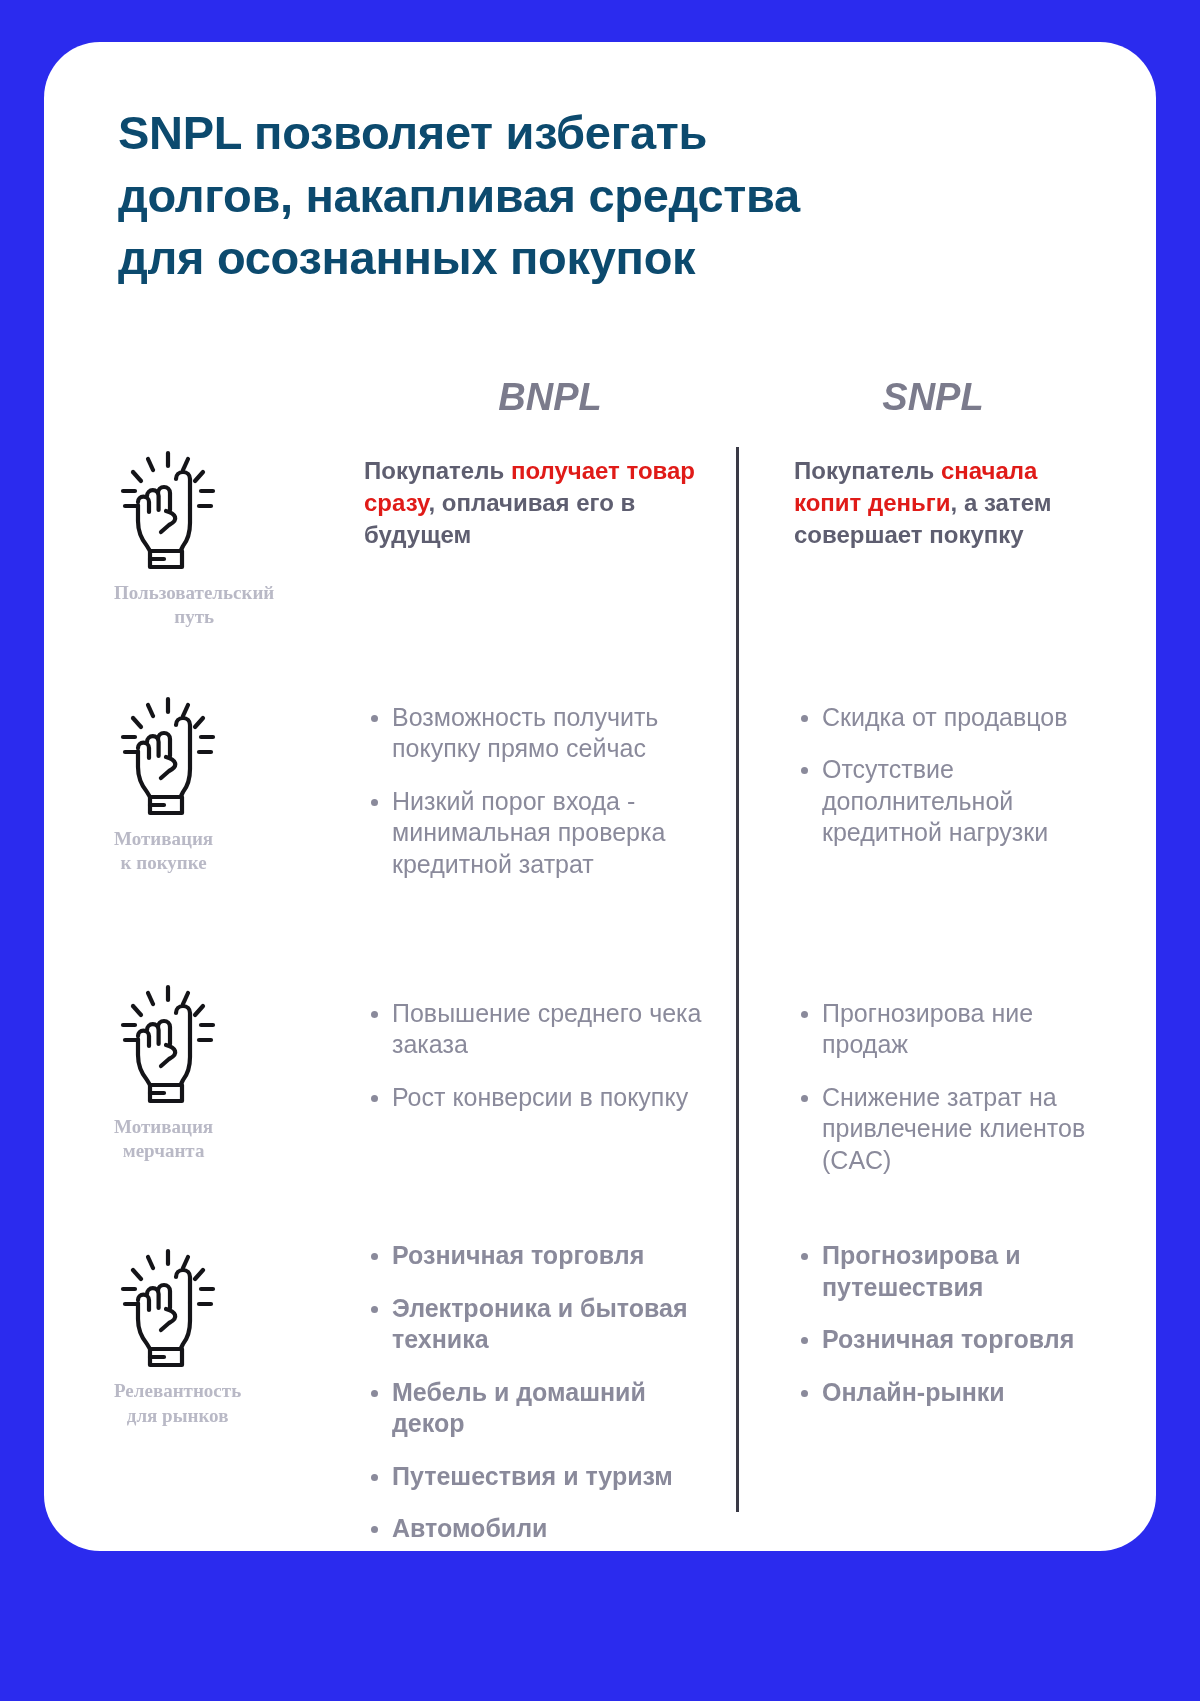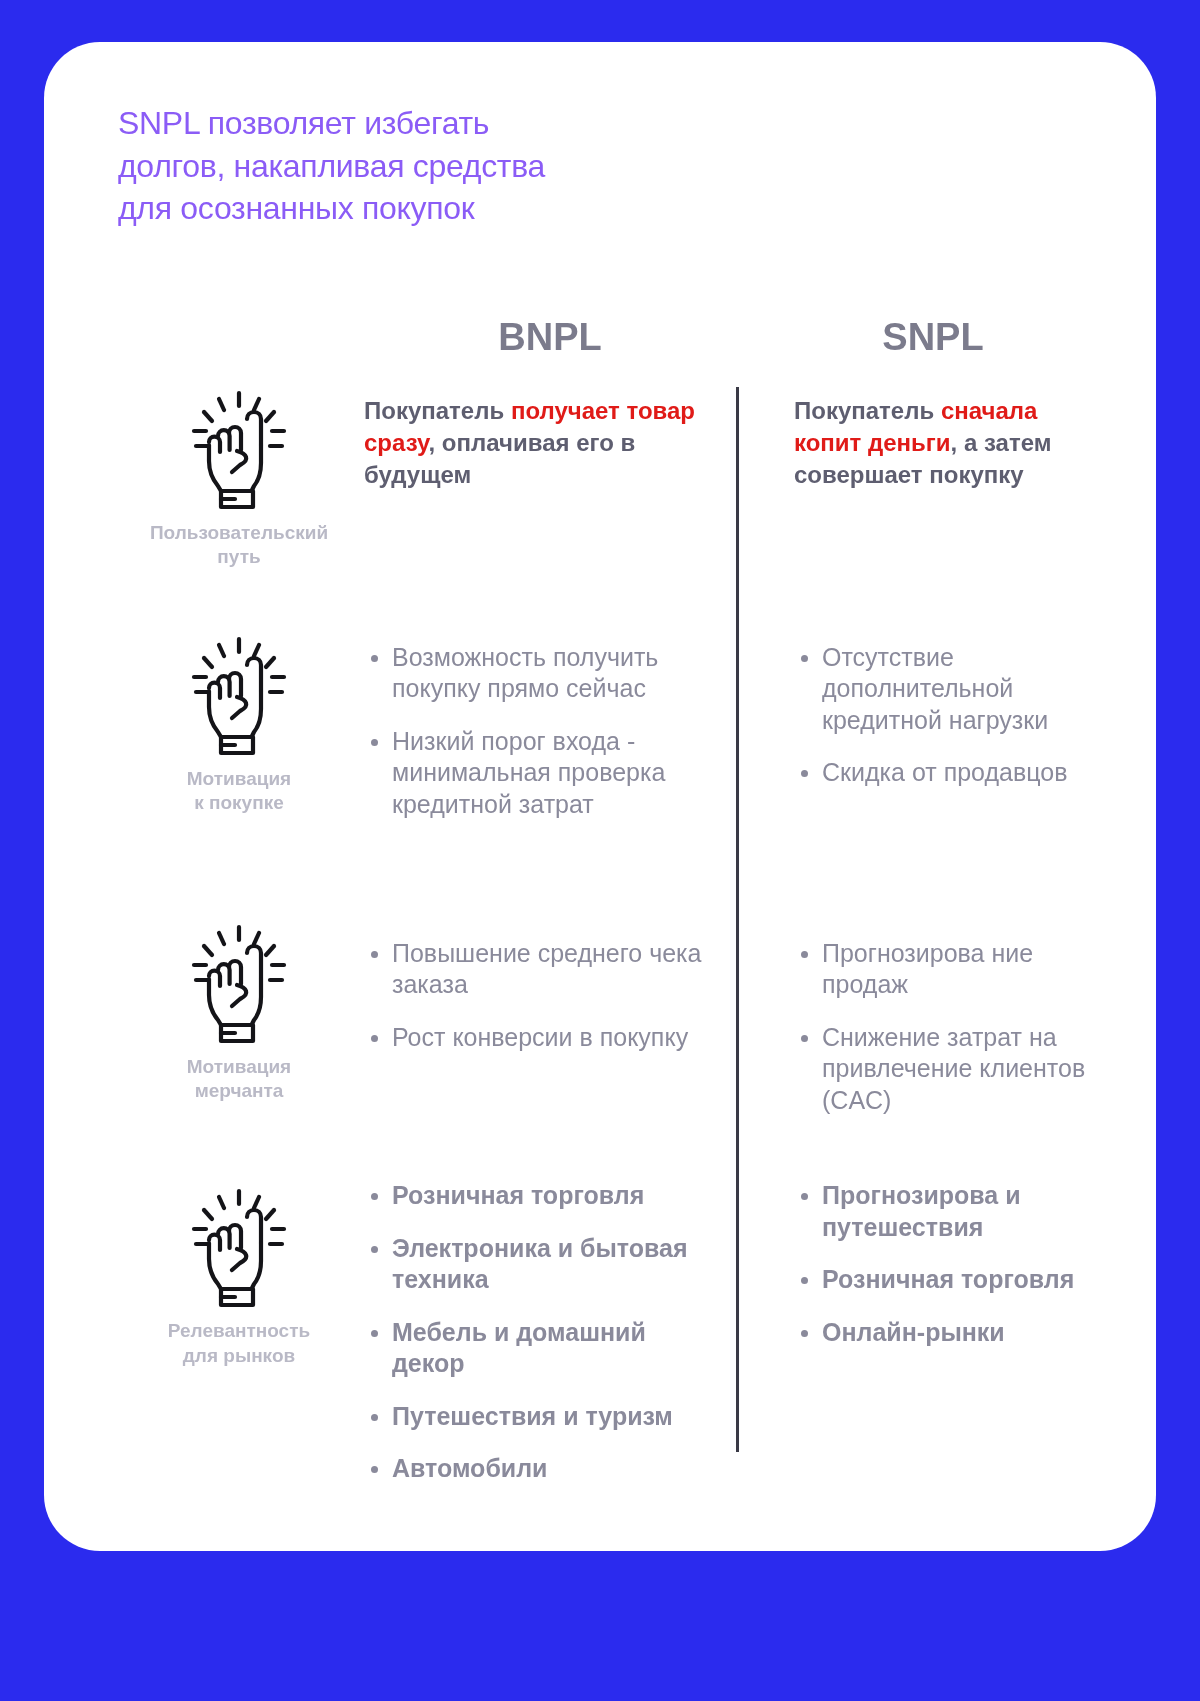--- a/index.html
+++ b/index.html
@@ -30,35 +30,36 @@
     width: 100%;
     height: 100%;
     background: #FFFFFF;
     border-radius: 56px;
     padding: 60px 70px 0 70px;
     overflow: hidden;
   }
 
   
   .title {
-    color: #8b5cf6;
-    font-size: 32px;
+    color: #0c4a6e;
+    font-size: 47px;
     line-height: 1.33;
-    font-weight: normal;
+    font-weight: bold;
     letter-spacing: -0.3px;
     max-width: 900px;
     margin-left: 4px;
   }
   .title .line { display: block; white-space: nowrap; }
 
   
   .colhead {
     display: flex;
     margin-top: 86px;
     padding-left: 0;
+    font-style: italic;
   }
   .colhead .spacer { width: 250px; flex: none; }
   .colhead .h {
     font-size: 38px;
     font-weight: bold;
     color: #7B7B8C;
     text-align: center;
   }
   .colhead .h.bnpl { width: 372px; flex: none; }
   .colhead .h.snpl { width: 350px; flex: none; margin-left: 22px; }
@@ -86,22 +87,23 @@
   .row.r2 { min-height: 290px; }
   .row.r3 { min-height: 245px; }
   .row.r4 { min-height: 250px; }
 
   
   .labelcell {
     width: 250px;
     flex: none;
     display: flex;
     flex-direction: column;
-    align-items: center;
+    align-items: flex-start;
     justify-content: flex-start;
+    font-family: Liberation Serif, serif;
   }
   .labelcell .icon { margin-bottom: 8px; }
   .labelcell .caption {
     font-size: 19px;
     font-weight: bold;
     line-height: 1.3;
     color: #B9B9C6;
     text-align: center;
   }
   .r1 .labelcell { padding-top: 8px; }
@@ -250,22 +252,22 @@
 <div class="caption">Мотивация<br>к покупке</div>
             </div>
             <div class="cell bnpl">
               <ul class="bullets">
                 <li>Возможность получить покупку прямо сейчас</li>
                 <li>Низкий порог входа - минимальная проверка кредитной затрат</li>
               </ul>
             </div>
             <div class="cell snpl">
               <ul class="bullets">
+                <li>Скидка от продавцов</li>
                 <li>Отсутствие дополнительной кредитной нагрузки</li>
-                <li>Скидка от продавцов</li>
               </ul>
             </div>
           </div>
           <div class="row r3">
             <div class="labelcell">
   <span class="icon">
     <svg width="108" height="124" viewBox="0 0 108 124" fill="none" stroke="#141418" stroke-width="4.2" stroke-linecap="round" stroke-linejoin="round">
 
       <line x1="54" y1="4" x2="54" y2="17"></line>
       <line x1="34" y1="10" x2="39" y2="21"></line>

